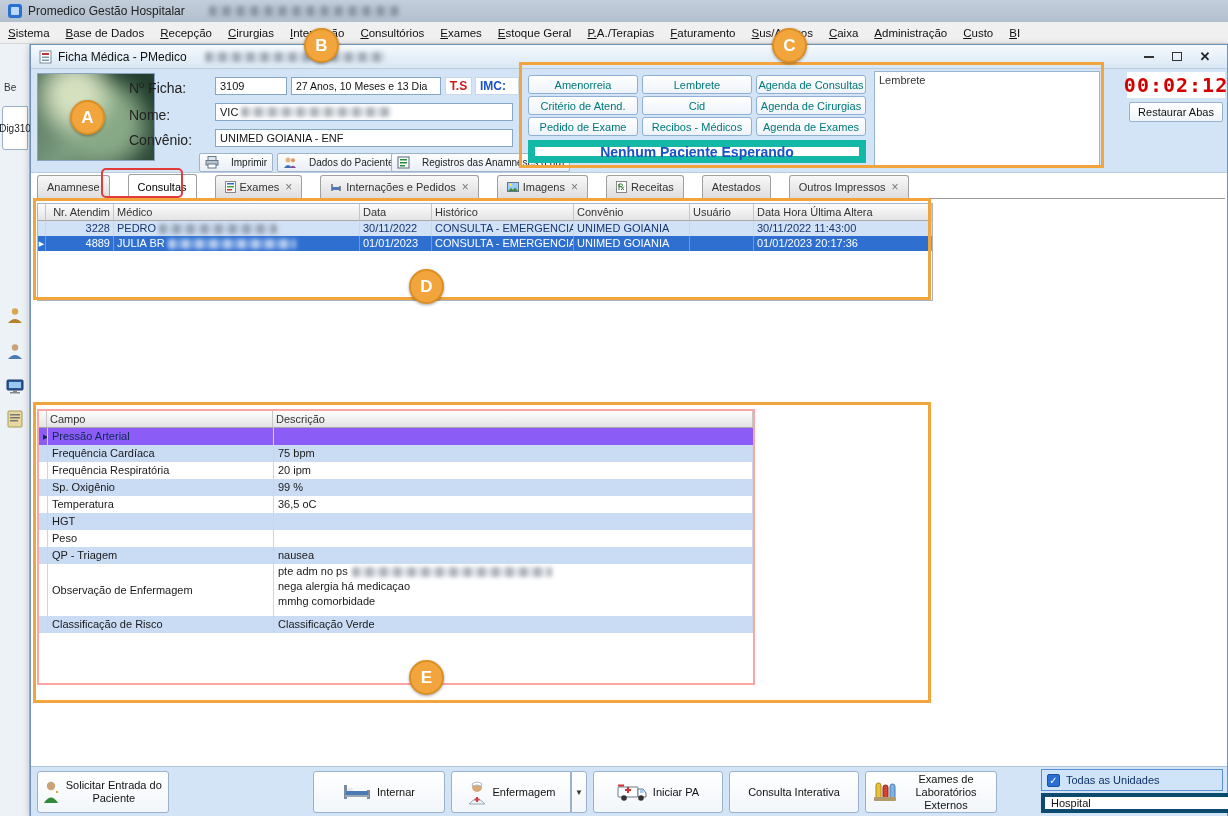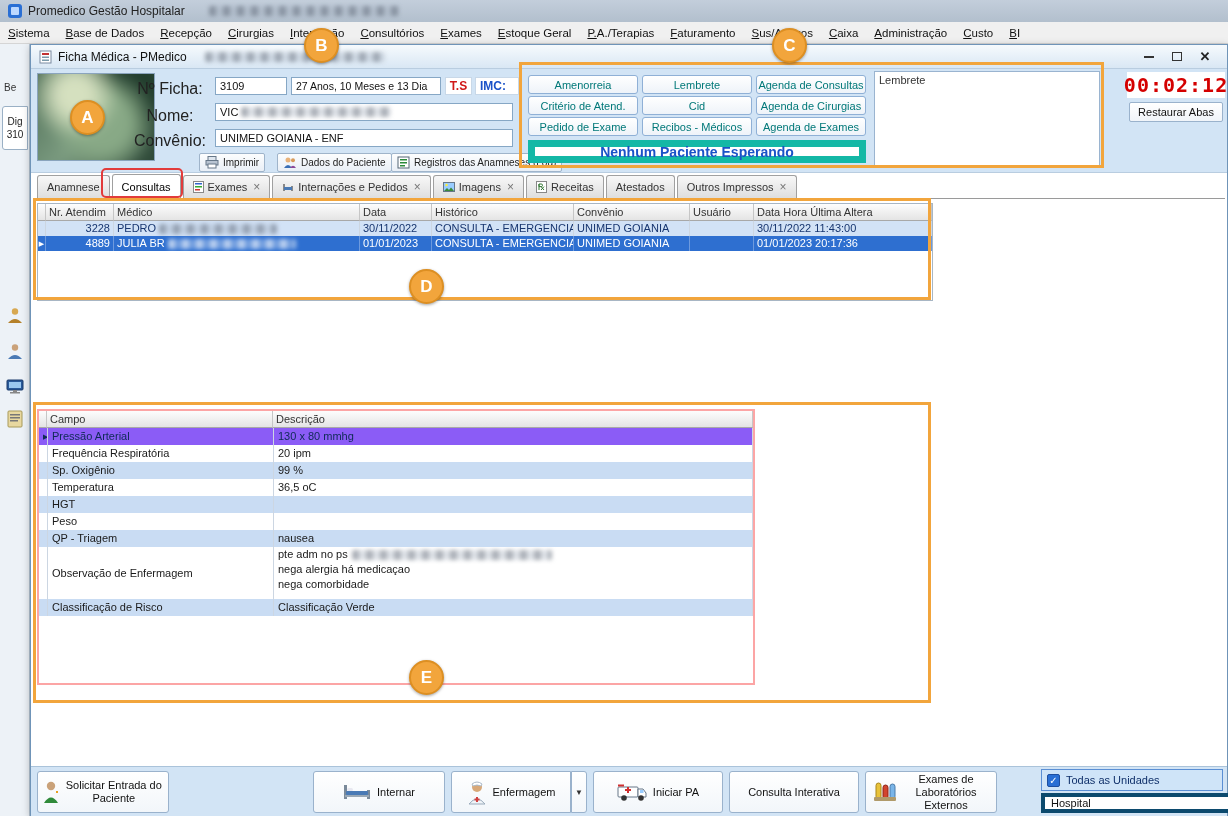--- a/index.html
+++ b/index.html
@@ -6,50 +6,50 @@
 html,body{width:1228px;height:816px}
 body{position:relative;overflow:hidden;font-family:"Liberation Sans",sans-serif;font-size:11px;color:#111;background:#9fb4c8}
 
 #titlebar{position:absolute;left:0;top:0;width:1228px;height:22px;background:linear-gradient(#c3cedb,#b2bfcd);display:flex;align-items:center;gap:6px;padding:0 8px;font-size:12px;color:#222}
 #menubar{position:absolute;left:0;top:22px;width:1228px;height:22px;background:#f0f0f0;border-bottom:1px solid #d5d5d5;display:flex;align-items:center;gap:16px;padding:0 8px;font-size:11.5px;color:#111}
 .mi{display:inline-block;white-space:nowrap;cursor:default}
 .mi::first-letter{text-decoration:underline}
 
 #sidebar{position:absolute;left:0;top:44px;width:30px;height:772px;background:#edf2f7;border-right:1px solid #b3c2d1}
 .sbtxt{position:absolute;left:4px;font-size:10px;color:#333}
-.sbtab{position:absolute;left:2px;top:62px;width:26px;height:44px;background:#fff;border:1px solid #9ab0c5;border-radius:3px 0 0 3px;display:flex;flex-direction:column;align-items:center;justify-content:center;font-size:10px;color:#222;line-height:13px}
+.sbtab{position:absolute;left:2px;top:62px;width:26px;height:44px;background:#fff;border:1px solid #9ab0c5;border-radius:3px 0 0 3px;display:flex;flex-direction:row;align-items:center;justify-content:center;font-size:10px;color:#222;line-height:13px}
 .sbicon{position:absolute;left:6px;width:18px;height:18px}
 
 #win{position:absolute;left:30px;top:44px;width:1198px;height:772px;background:#fff;border:1px solid #6f94b8;box-shadow:0 2px 8px rgba(0,0,0,.25)}
 .win-tb{position:absolute;left:0;top:0;width:100%;height:24px;background:linear-gradient(#f6fafd,#d9e7f4);border-bottom:1px solid #b9cde0;display:flex;align-items:center;gap:6px;padding:0 8px;font-size:12px;color:#111}
 .win-ctl{margin-left:auto;display:flex;align-items:center}
 .wc{width:28px;height:19px;display:flex;align-items:center;justify-content:center;color:#222;cursor:default}
 .wc .minbar{width:10px;border-bottom:2px solid #333}
 .wc .maxbox{width:10px;height:9px;border:1.5px solid #333}
 .wc.close{font-size:13px;font-weight:bold}
 
 .panel{position:absolute;left:0;top:24px;width:100%;height:104px;background:#d2e4f5;border-bottom:1px solid #b9cde0}
 .photo{position:absolute;left:6px;top:4px;width:118px;height:88px;border:1px solid #8aa4bd;background:#40604c;overflow:hidden}
 .photo .img{position:absolute;inset:-12px;background:radial-gradient(circle at 35% 30%,#d6e0c2 0 14%,transparent 38%),radial-gradient(circle at 55% 55%,#8aa888 0 28%,transparent 55%),radial-gradient(circle at 75% 25%,#243c2e 0 20%,transparent 45%),linear-gradient(130deg,#47634f,#7d9a82 50%,#31493a 85%);filter:blur(6px) saturate(1.1)}
-.plabel{position:absolute;width:82px;text-align:center;font-size:16px;color:#222}
+.plabel{position:absolute;width:82px;text-align:left;font-size:14px;color:#222}
 .fld{position:absolute;background:#fff;border:1px solid #86a7c5;display:flex;align-items:center;padding:0 4px;font-size:11px;overflow:hidden;white-space:nowrap}
 .tsbox{position:absolute;background:#fff;border:1px solid #c8d8e8;display:flex;align-items:center;justify-content:center;font-weight:bold;font-size:12px;color:#d01818}
 .imcbox{position:absolute;background:#fff;border:1px solid #c8d8e8;display:flex;align-items:center;padding:0 4px;font-weight:bold;font-size:12px;color:#1a52c8}
-.tbtn{position:absolute;display:inline-flex;align-items:center;gap:4px;background:linear-gradient(#fcfdfe,#e9eff6);border:1px solid #9fb4ca;border-radius:2px;font-size:10px;padding:0 5px;height:19px;color:#222;white-space:nowrap}
+.tbtn{position:absolute;display:inline-flex;align-items:center;gap:12px;background:linear-gradient(#fcfdfe,#e9eff6);border:1px solid #9fb4ca;border-radius:2px;font-size:10px;padding:0 5px;height:19px;color:#222;white-space:nowrap}
 .qbtn{position:absolute;width:110px;height:19px;background:linear-gradient(#ffffff,#eef3f9);border:1px solid #8fb0d6;border-radius:3px;color:#007878;font-size:11px;display:flex;align-items:center;justify-content:center;white-space:nowrap;overflow:hidden}
 .waitbox{position:absolute;background:#fff;border:7px solid #14b8a6;display:flex;align-items:center;justify-content:center;font-family:Liberation Sans, sans-serif;font-weight:bold;font-size:14px;color:#1a52c8}
 .lembrete{position:absolute;background:#fff;border:1px solid #9ab4d0}
 .lem-title{position:absolute;left:4px;top:2px;font-size:11px;color:#333}
 .timer{position:absolute;background:#fff;display:flex;align-items:center;justify-content:center;font-family:"DejaVu Sans Mono",monospace;font-weight:bold;font-size:20px;color:#d40000;letter-spacing:1px}
 .stdbtn{position:absolute;background:linear-gradient(#ffffff,#f0f4f9);border:1px solid #9ab2cc;border-radius:2px;display:flex;align-items:center;justify-content:center;font-size:11px;color:#111}
 .sairbtn{position:absolute;background:#fff;border:1px solid #9ab2cc;border-radius:2px;display:flex;align-items:center;padding:0 10px;font-size:13px;color:#111}
 .sairbtn .lbl{flex:1;text-align:center}
 
 .tabbar{position:absolute;left:4px;top:128px;width:1190px;height:26px;display:flex;align-items:flex-end;border-bottom:1px solid #9a9a9a;padding-left:2px}
-.tab{display:inline-flex;align-items:center;gap:4px;height:23px;padding:0 9px;background:linear-gradient(#f8f8f8,#dedede);border:1px solid #a0a0a0;border-bottom:none;border-radius:3px 3px 0 0;margin-right:2px;font-size:11px;color:#333;white-space:nowrap}
+.tab{display:inline-flex;align-items:center;gap:4px;height:23px;padding:0 9px;background:linear-gradient(#f8f8f8,#dedede);border:1px solid #a0a0a0;border-bottom:none;border-radius:3px 3px 0 0;margin-right:18px;font-size:11px;color:#333;white-space:nowrap}
 .tab.active{background:#fff;height:25px;margin-bottom:-1px;z-index:2;color:#000}
 .tclose{font-size:12px;color:#777;margin-left:2px}
 .ticon{display:flex}
 
 .tblD{position:absolute;left:6px;top:158px;width:896px;height:98px;border:1px solid #a8b6c4;background:#fff;font-size:11px;overflow:hidden}
 .tblE{position:absolute;left:6px;top:364px;width:718px;height:276px;border:2px solid #fca5a5;background:#fff;font-size:11px;overflow:hidden}
 .trow{display:flex;width:100%}
 .hcell{background:linear-gradient(#fdfdfd,#e4e4e4);border-right:1px solid #c6c6c6;border-bottom:1px solid #a8a8a8;color:#333;padding:0 3px;height:17px;line-height:16px;overflow:hidden;white-space:nowrap}
 .dcell{border-right:1px solid #ccd6e2;padding:0 3px;height:15px;line-height:14px;overflow:hidden;white-space:nowrap}
 .cD0{width:8px;padding:0}.cD1{width:68px;text-align:right}.cD2{width:246px}.cD3{width:72px}.cD4{width:142px}.cD5{width:116px}.cD6{width:64px}.cD7{flex:1}
@@ -283,21 +283,21 @@
       </div>
     <div class="tab">
       <span>Outros Impressos</span>
       <span class="tclose">×</span>
     </div>
   </div>
 
   <div class="tblD">
     <div class="trow">
       <div class="hcell cD0"></div>
-      <div class="hcell cD1" style="text-align:left">Nr. Atendim</div>
+      <div class="hcell cD1" style="text-align:right">Nr. Atendim</div>
       <div class="hcell cD2">Médico</div>
       <div class="hcell cD3">Data</div>
       <div class="hcell cD4">Histórico</div>
       <div class="hcell cD5">Convênio</div>
       <div class="hcell cD6">Usuário</div>
       <div class="hcell cD7">Data Hora Última Altera</div>
     </div>
     <div class="trow rowA">
       <div class="dcell cD0"></div>
       <div class="dcell cD1">3228</div>
@@ -326,21 +326,25 @@
     <div class="trow">
       <div class="hcell cE0"></div>
       <div class="hcell cE1">Campo</div>
       <div class="hcell cE2">Descrição</div>
     </div>
     <div class="trow vSel">
       <div class="ecell cE0">
           <span class="marker" style="line-height:17px">▶</span>
         </div>
       <div class="ecell cE1">Pressão Arterial</div>
-      <div class="ecell cE2">130 x 80  mmhg</div>
+    </div>
+    <div class="trow vAlt">
+      <div class="ecell cE0"></div>
+        <div class="ecell cE1">Frequência Cardíaca</div>
+        <div class="ecell cE2">75 bpm</div>
     </div>
     <div class="trow vWhite">
       <div class="ecell cE0"></div>
         <div class="ecell cE1">Frequência Respiratória</div>
         <div class="ecell cE2">20 ipm</div>
     </div>
     <div class="trow vAlt">
       <div class="ecell cE0"></div>
         <div class="ecell cE1">Sp. Oxigênio</div>
         <div class="ecell cE2">99 %</div>
@@ -364,21 +368,21 @@
       <div class="ecell cE0"></div>
         <div class="ecell cE1">QP - Triagem</div>
         <div class="ecell cE2">nausea</div>
     </div>
     <div class="trow vWhite obsrow">
       <div class="ecell cE0"></div>
       <div class="ecell cE1">Observação de Enfermagem</div>
       <div class="ecell cE2">
         <div><span>pte adm no ps</span><span class="blur" style="width:200px;margin-left:4px"></span></div>
         <div>nega alergia há medicaçao</div>
-        <div>nega comorbidade</div>
+        <div>mmhg comorbidade</div>
       </div>
     </div>
     <div class="trow vAlt">
       <div class="ecell cE0"></div>
         <div class="ecell cE1">Classificação de Risco</div>
         <div class="ecell cE2">Classificação Verde</div>
     </div>
   </div>
 
   <div class="bottombar">

